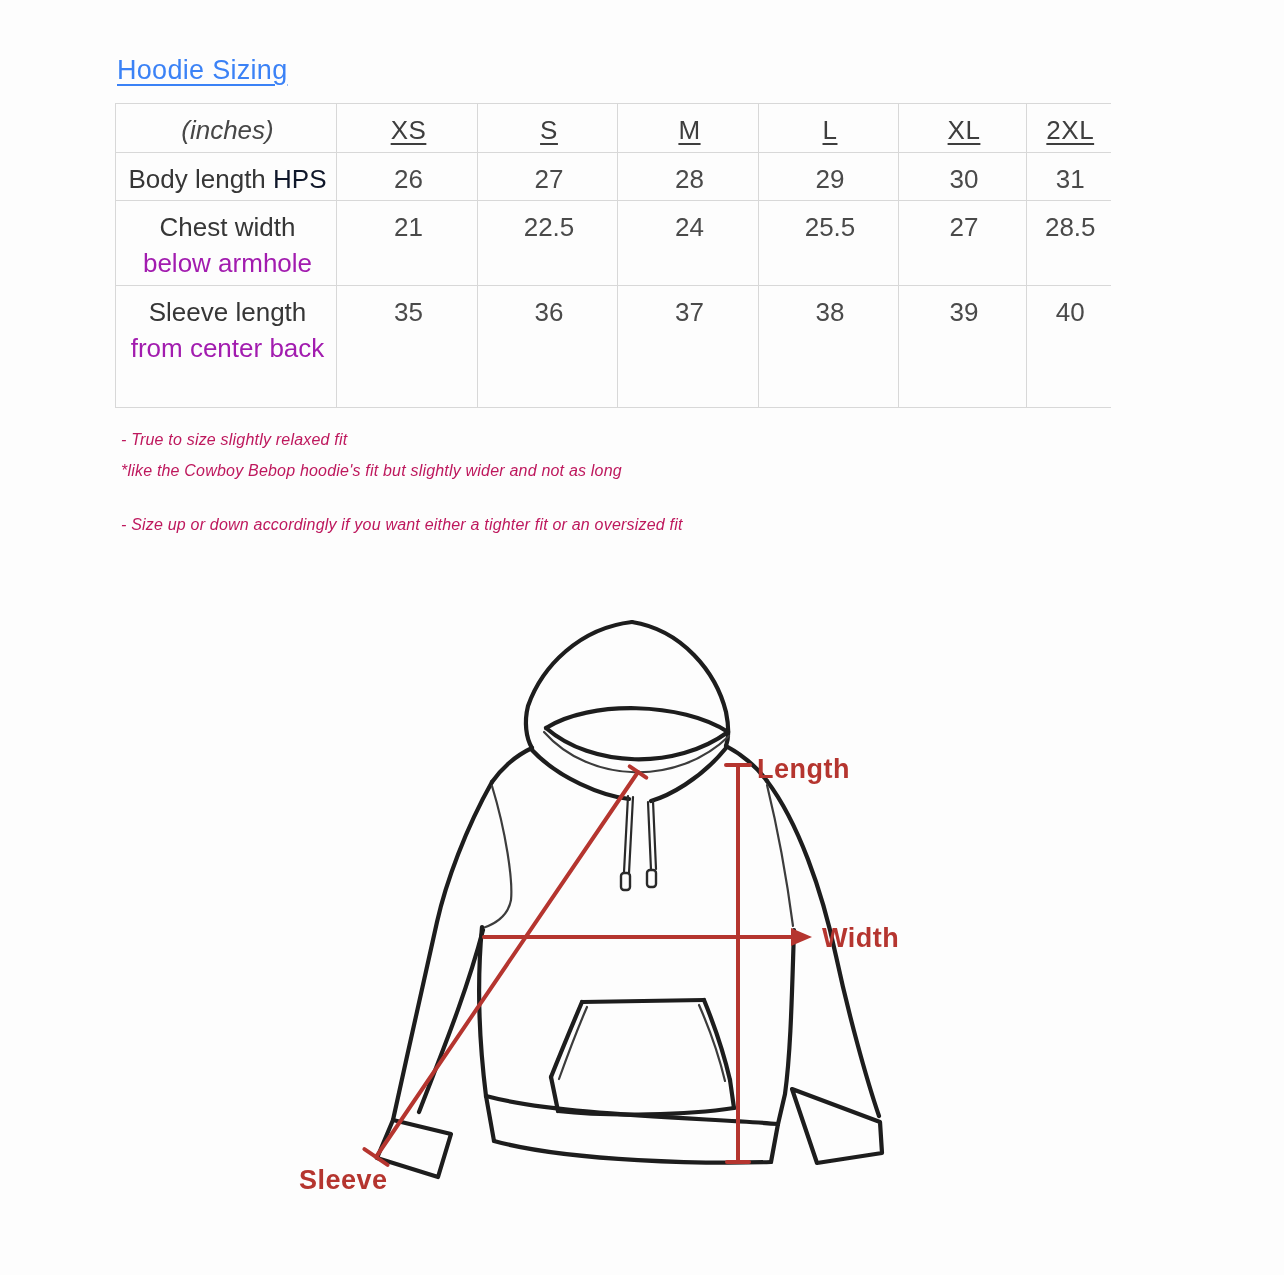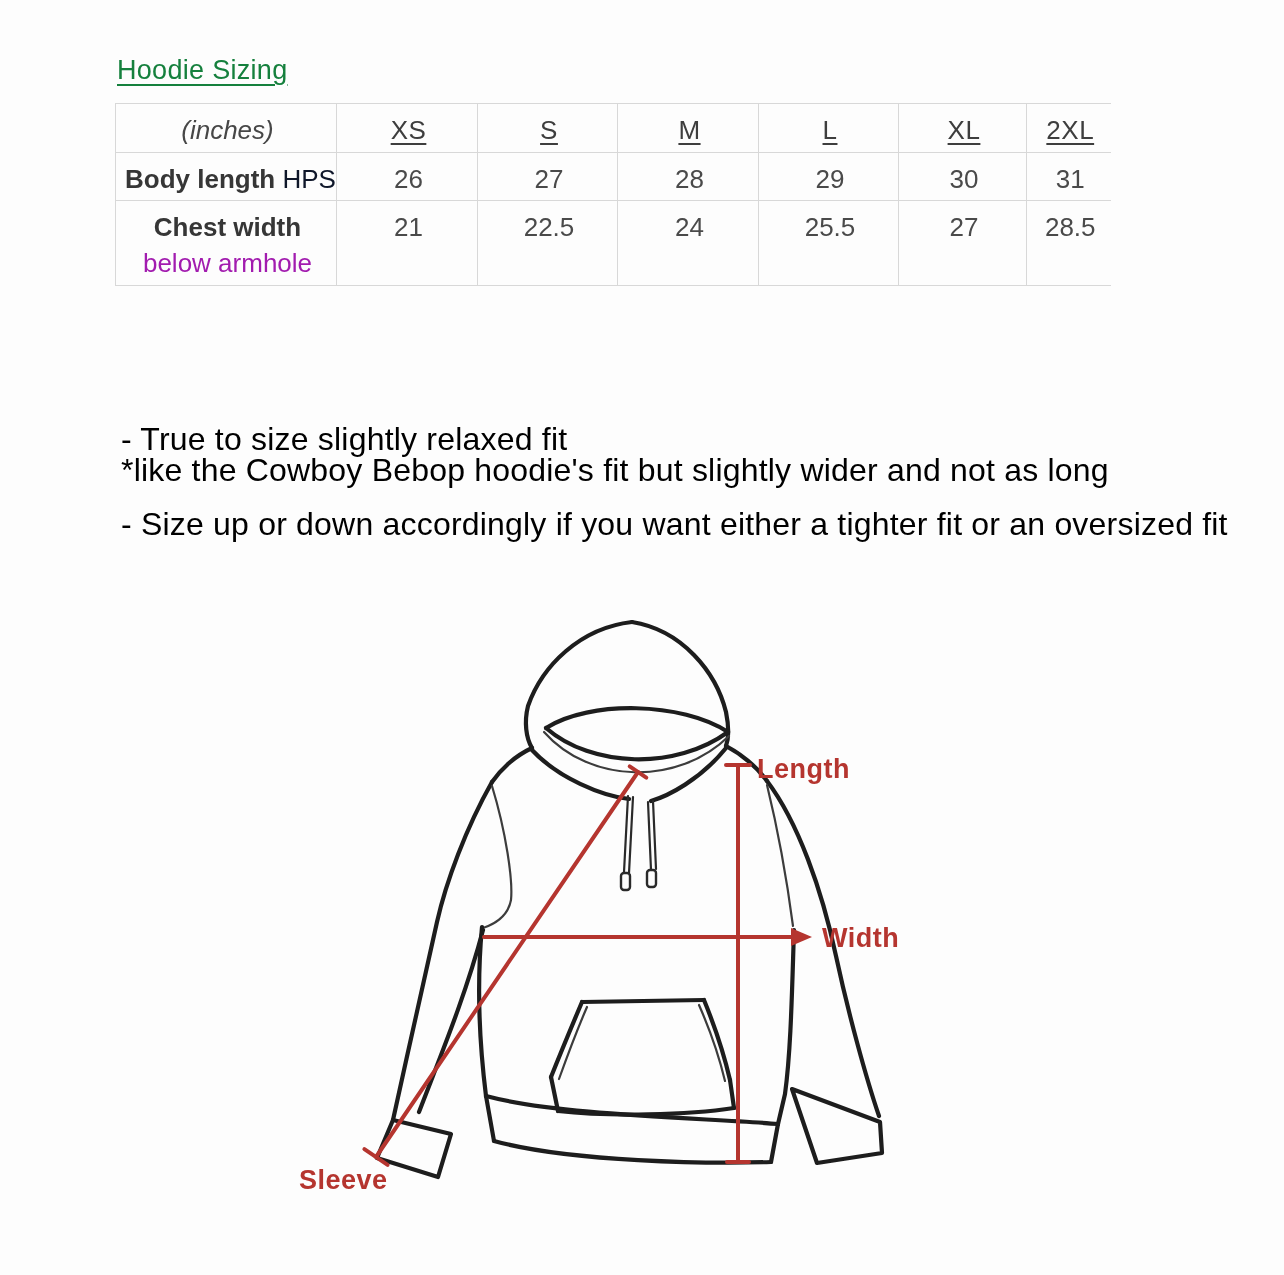--- a/index.html
+++ b/index.html
@@ -7,21 +7,21 @@
   .page{
     position:relative;
     width:1284px;height:1275px;
     background:#fdfdfd;
     font-family:"Liberation Sans",sans-serif;
     overflow:hidden;
   }
   
   .title{
     position:absolute;left:117px;top:55px;
-    font-size:27px;color:#15803d;
+    font-size:27px;color:#3b82f6;
     text-decoration:underline;
     text-decoration-thickness:2px;
     text-underline-offset:5px;
     letter-spacing:0.3px;
   }
   
   table.sizing{
     position:absolute;left:115px;top:103px;
     width:995px;border-collapse:collapse;table-layout:fixed;
     font-size:26px;color:#4a4a4a;
@@ -38,27 +38,27 @@
   tr.h-r1{height:85px;}
   tr.h-r2{height:122px;}
   .unit{font-style:italic;color:#474747;}
   .size-h{
     color:#3e3e3e;
     text-decoration:underline;
     text-decoration-thickness:2px;
     text-underline-offset:4px;
     letter-spacing:0.5px;
   }
-  .lbl-bold{font-weight:bold;color:#363636;}
+  .lbl-bold{font-weight:normal;color:#363636;}
   .lbl-reg{color:#0f172a;}
   .lbl-line2{color:#a21caf;}
   
   .notes{
     position:absolute;left:121px;top:424px;
-    font-size:32px;color:#000000;
+    font-size:16px;font-style:italic;color:#be185d;
     line-height:31px;letter-spacing:0.2px;
   }
   .notes p{margin:0;}
   .notes .note-3{margin-top:23px;}
   
   .diagram{position:absolute;left:280px;top:600px;width:700px;height:680px;}
   .outline{fill:none;stroke:#1d1d1d;stroke-width:4.2;stroke-linecap:round;stroke-linejoin:round;}
   .seam{fill:none;stroke:#3c3c3c;stroke-width:2.2;stroke-linecap:round;}
   .cord{fill:none;stroke:#2a2a2a;stroke-width:2.2;stroke-linecap:round;}
   .aglet{fill:none;stroke:#2a2a2a;stroke-width:2.4;}
@@ -111,20 +111,32 @@
         <span class="lbl-bold">Chest width</span>
         <div class="lbl-line2">below armhole</div>
       </td>
       <td>21</td>
       <td>22.5</td>
       <td>24</td>
       <td>25.5</td>
       <td>27</td>
       <td class="col-last">28.5</td>
     </tr>
+    <tr class="h-r2">
+      <td>
+        <span class="lbl-bold">Sleeve length</span>
+        <div class="lbl-line2">from center back</div>
+      </td>
+      <td>35</td>
+      <td>36</td>
+      <td>37</td>
+      <td>38</td>
+      <td>39</td>
+      <td class="col-last">40</td>
+    </tr>
   </tbody>
     </table>
 
   <div class="notes">
     <p class="note-1">- True to size slightly relaxed fit</p>
     <p class="note-2">*like the Cowboy Bebop hoodie's fit but slightly wider and not as long</p>
     <p class="note-3">- Size up or down accordingly if you want either a tighter fit or an oversized fit</p>
   </div>
 
   <svg class="diagram" viewBox="0 0 700 680">

